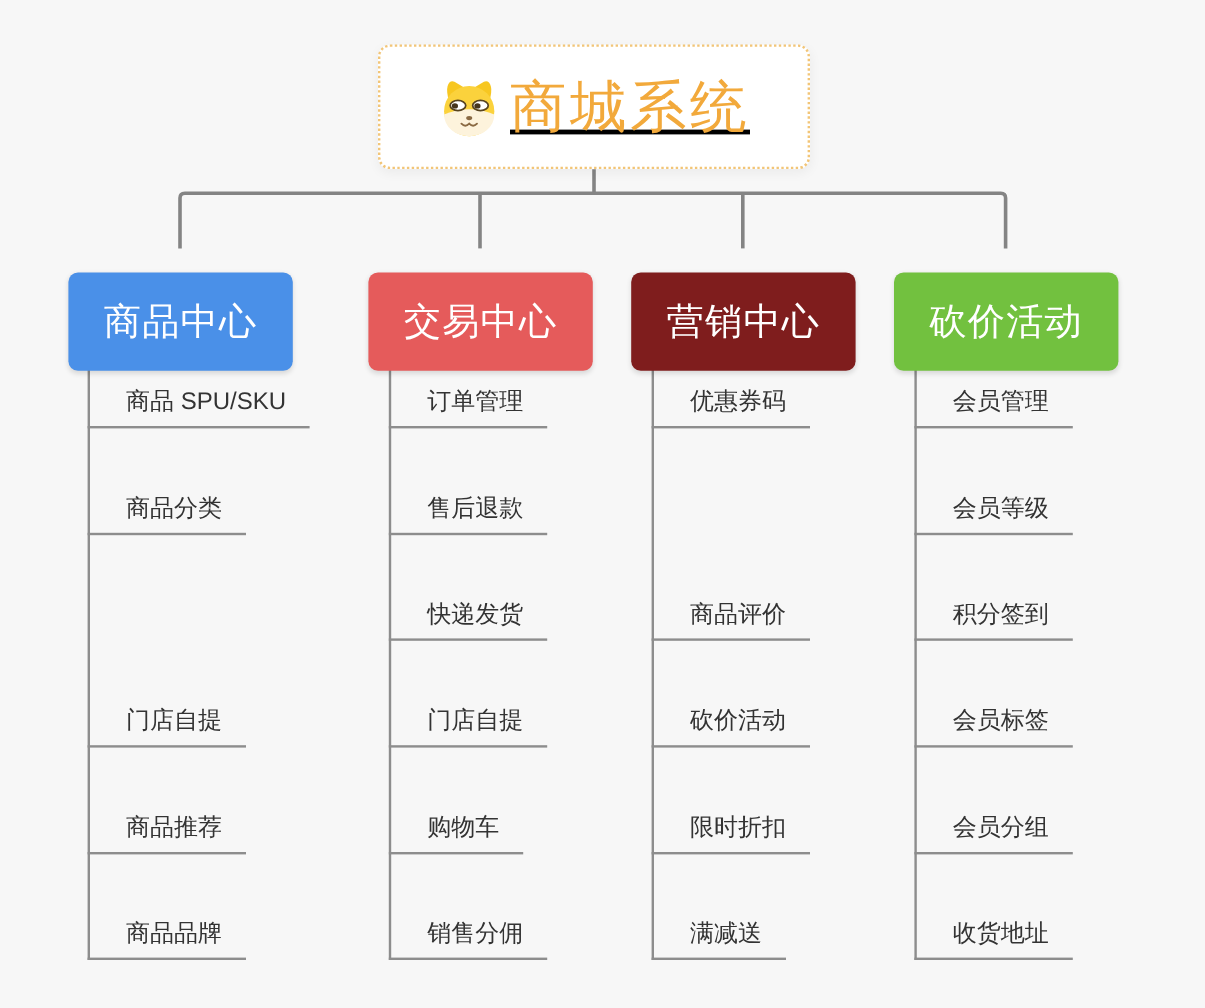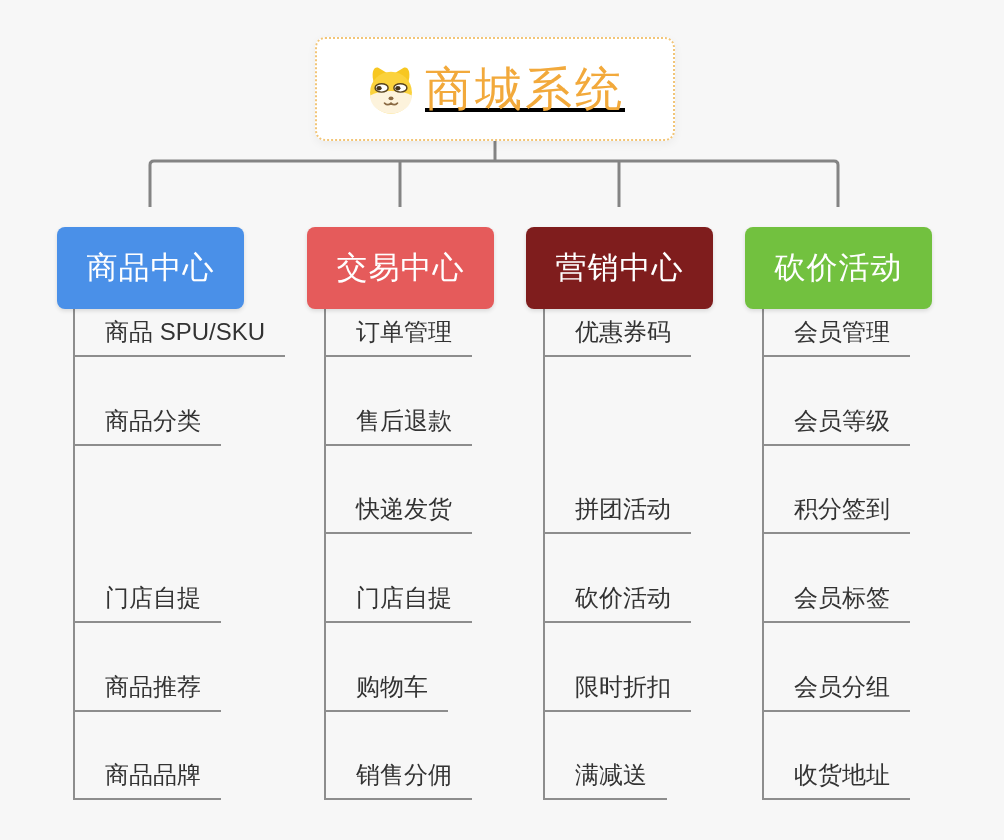--- a/index.html
+++ b/index.html
@@ -71,21 +71,21 @@
   .tk2 { left: 543px; }
   .tk3 { left: 762px; }
 
   
   .leaf {
     position: absolute;
     height: 42px;
     display: flex; align-items: flex-end;
     padding: 0 20px 7px 32px;
     border-bottom: 2px solid #8d8d8d;
-    font-size: 24px;
+    font-size: 20px;
     color: #333333;
     white-space: nowrap;
     z-index: 1;
   }
   .cx0 { left: 73px; }
   .cx1 { left: 324px; }
   .cx2 { left: 543px; }
   .cx3 { left: 762px; }
   .r0 { top: 315px; }
   .r1 { top: 404px; }
@@ -141,21 +141,21 @@
   <div class="leaf cx0 r5">商品品牌</div>
 
   <div class="leaf cx1 r0">订单管理</div>
   <div class="leaf cx1 r1">售后退款</div>
   <div class="leaf cx1 r2">快递发货</div>
   <div class="leaf cx1 r3">门店自提</div>
   <div class="leaf cx1 r4">购物车</div>
   <div class="leaf cx1 r5">销售分佣</div>
 
   <div class="leaf cx2 r0">优惠券码</div>
-  <div class="leaf cx2 r2">拼团活动</div>
+  <div class="leaf cx2 r2">商品评价</div>
   <div class="leaf cx2 r4">限时折扣</div>
   <div class="leaf cx2 r3">砍价活动</div>
   <div class="leaf cx2 r5">满减送</div>
 
   <div class="leaf cx3 r0">会员管理</div>
   <div class="leaf cx3 r1">会员等级</div>
   <div class="leaf cx3 r2">积分签到</div>
   <div class="leaf cx3 r3">会员标签</div>
   <div class="leaf cx3 r4">会员分组</div>
   <div class="leaf cx3 r5">收货地址</div>

